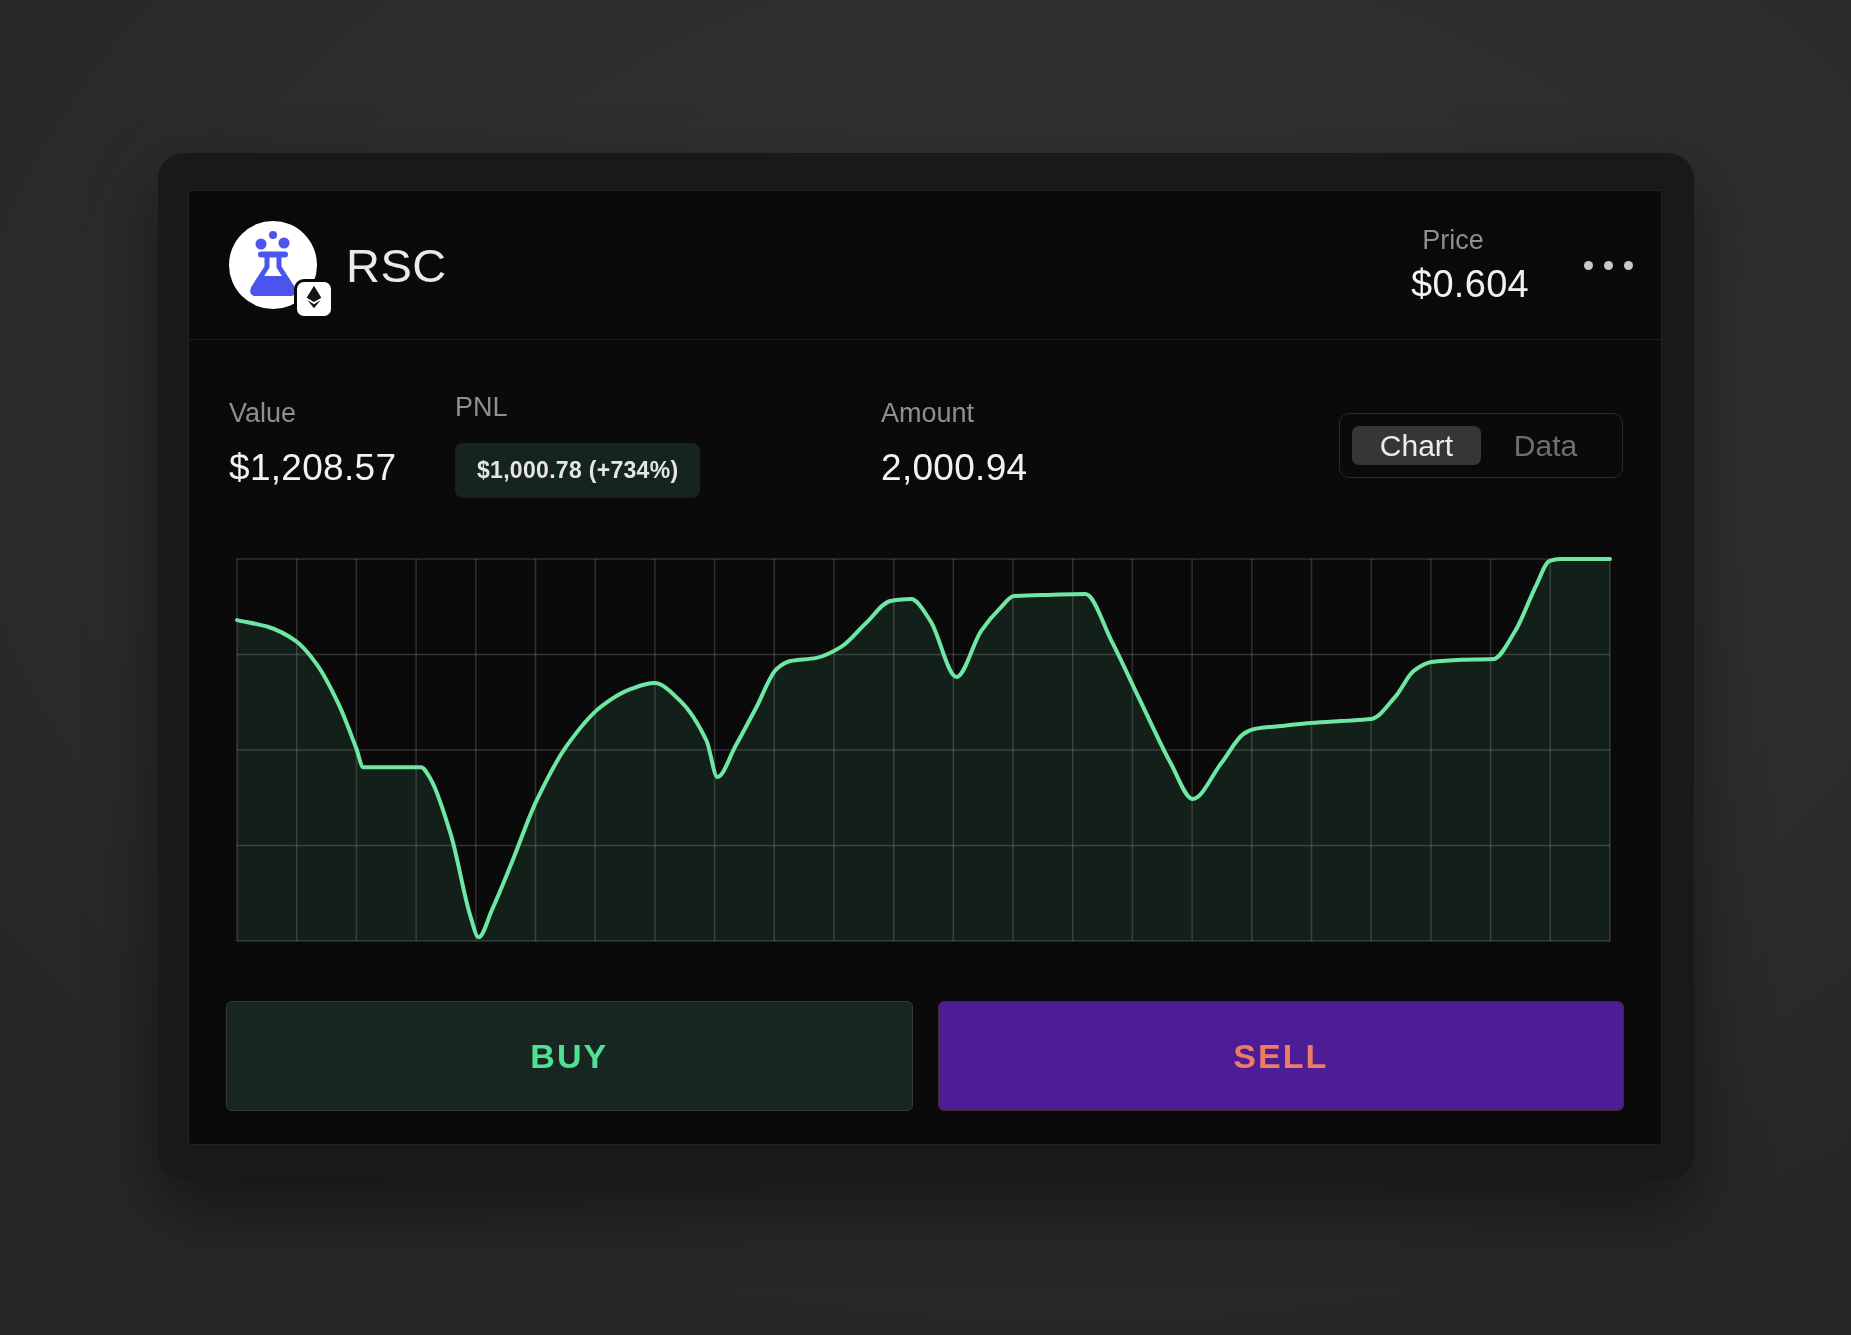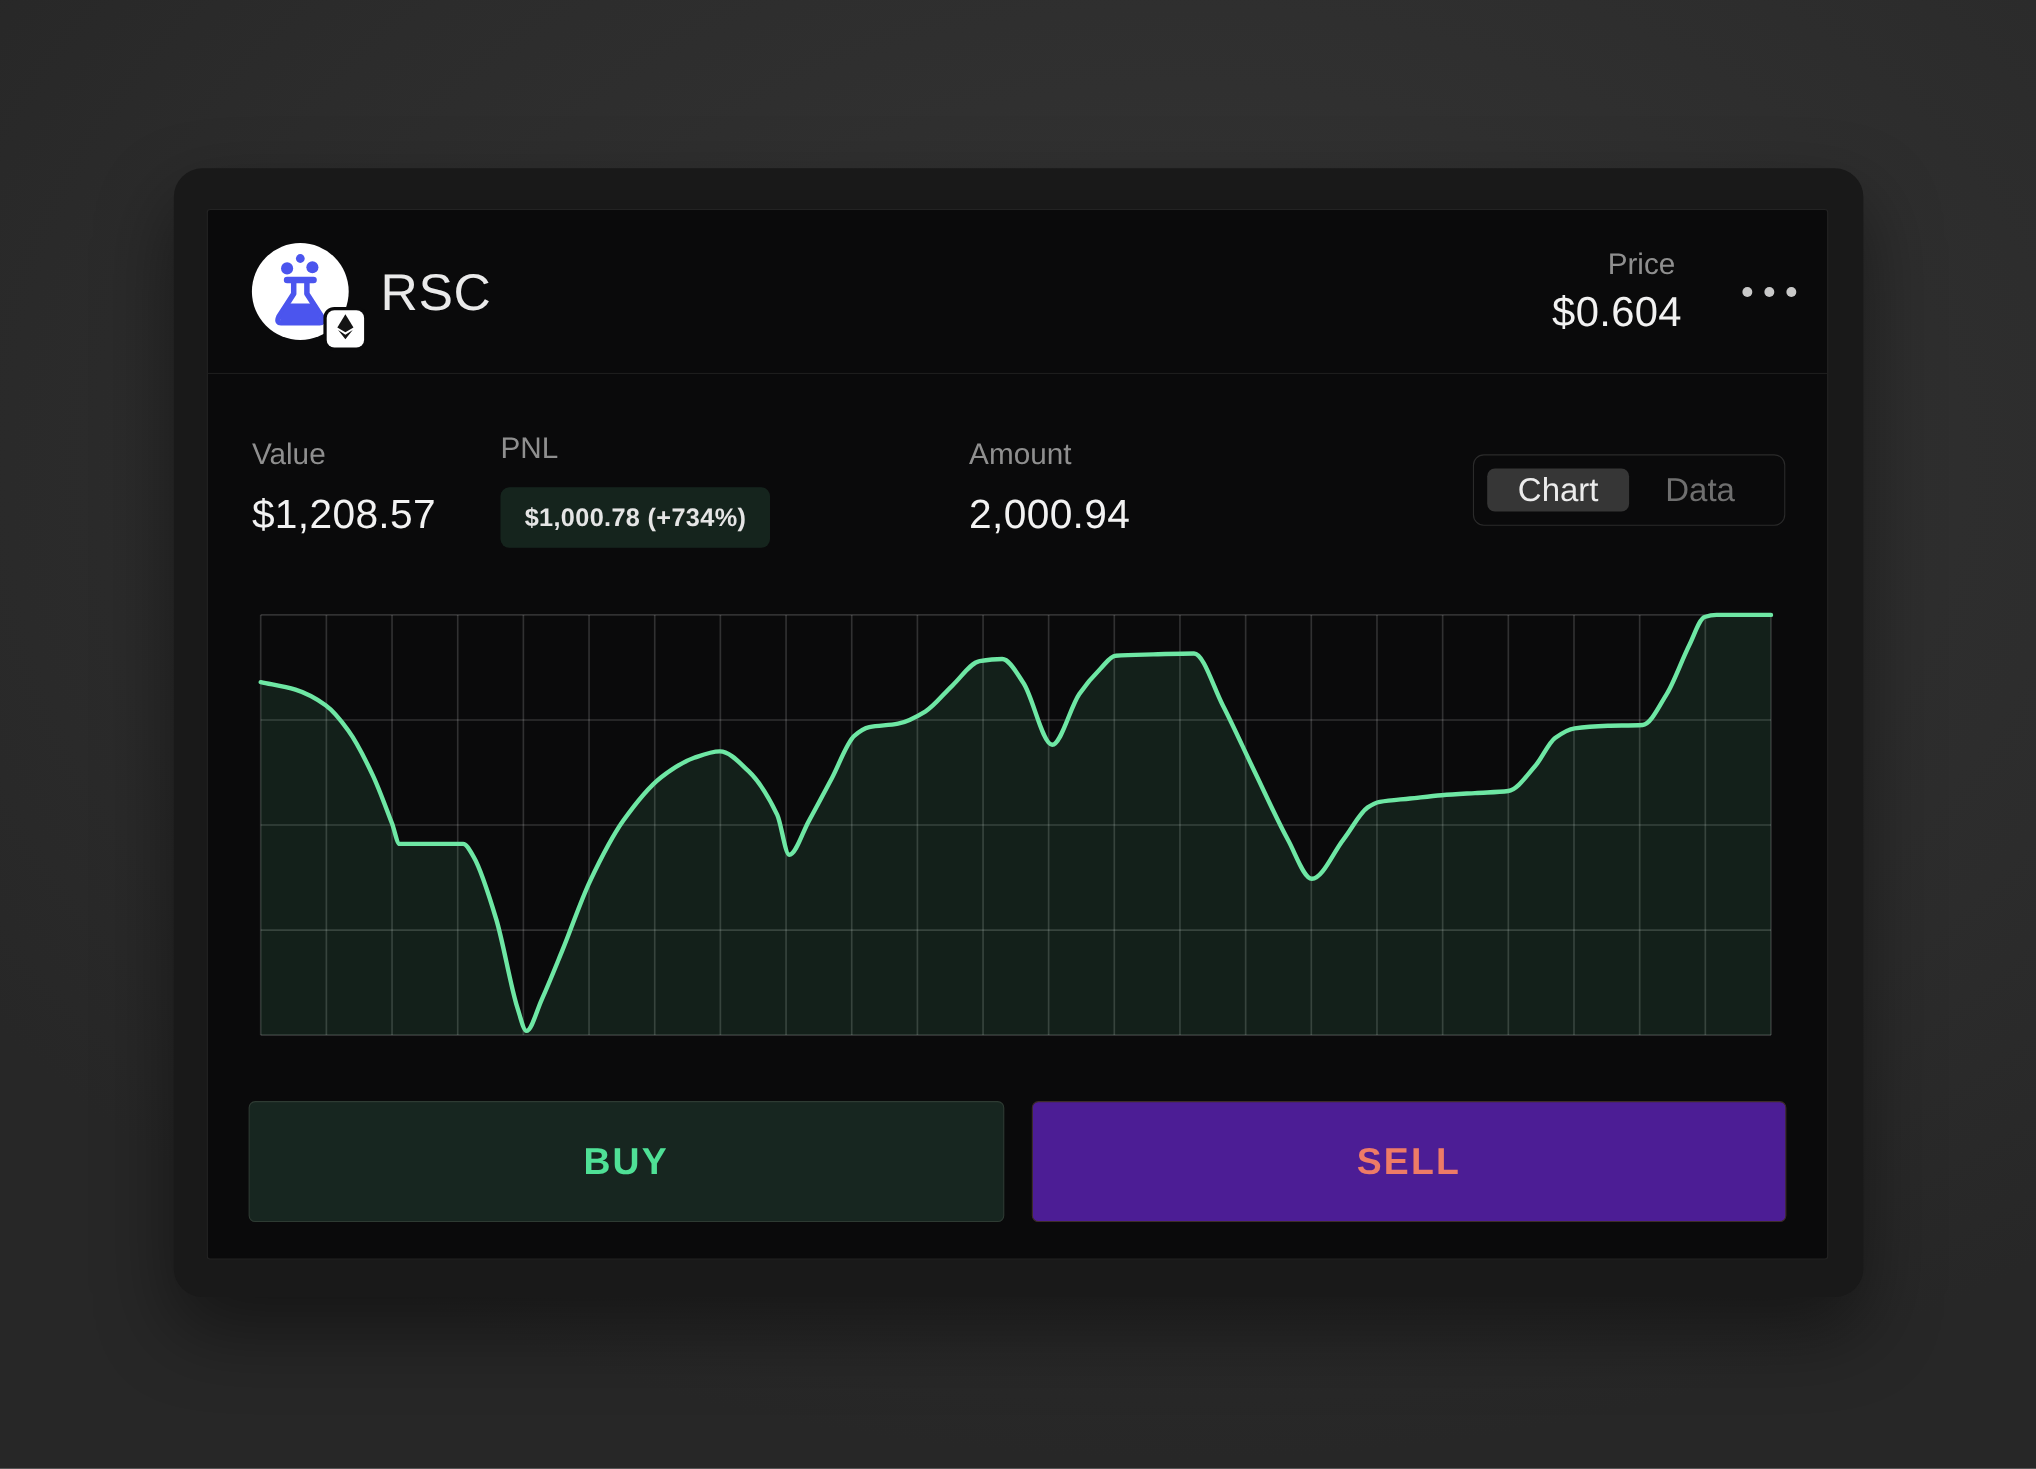--- a/index.html
+++ b/index.html
@@ -31,21 +31,21 @@
     position:relative; width:88px; height:88px; border-radius:50%;
     background:#ffffff; flex:0 0 auto; margin-right:29px;
     display:flex; align-items:center; justify-content:center;
   }
   .badge {
     position:absolute; right:-14px; bottom:-7px; width:34px; height:34px;
     background:#ffffff; border-radius:7px; box-shadow:0 0 0 3px #0a0a0b;
     display:flex; align-items:center; justify-content:center;
   }
   .token-name { font-size:47px; font-weight:500; color:#eaeaea; letter-spacing:0.5px; }
-  .price-block { margin-left:auto; text-align:right; width:140px; }
+  .price-block { margin-left:auto; text-align:center; width:140px; }
   .price-label { font-size:27px; color:#8f8f8f; line-height:32px; }
   .price-value { font-size:38px; font-weight:500; color:#f1f1f1; margin-top:7px; letter-spacing:0.3px;margin-left:28px; }
   .menu-btn {
     margin-left:60px; width:50px; height:44px; background:transparent; border:none;
     display:flex; align-items:center; justify-content:center; gap:11px; cursor:pointer;
   }
   .dot { width:9px; height:9px; border-radius:50%; background:#c9c9c9; }
 
   
   .stat { position:absolute; }

